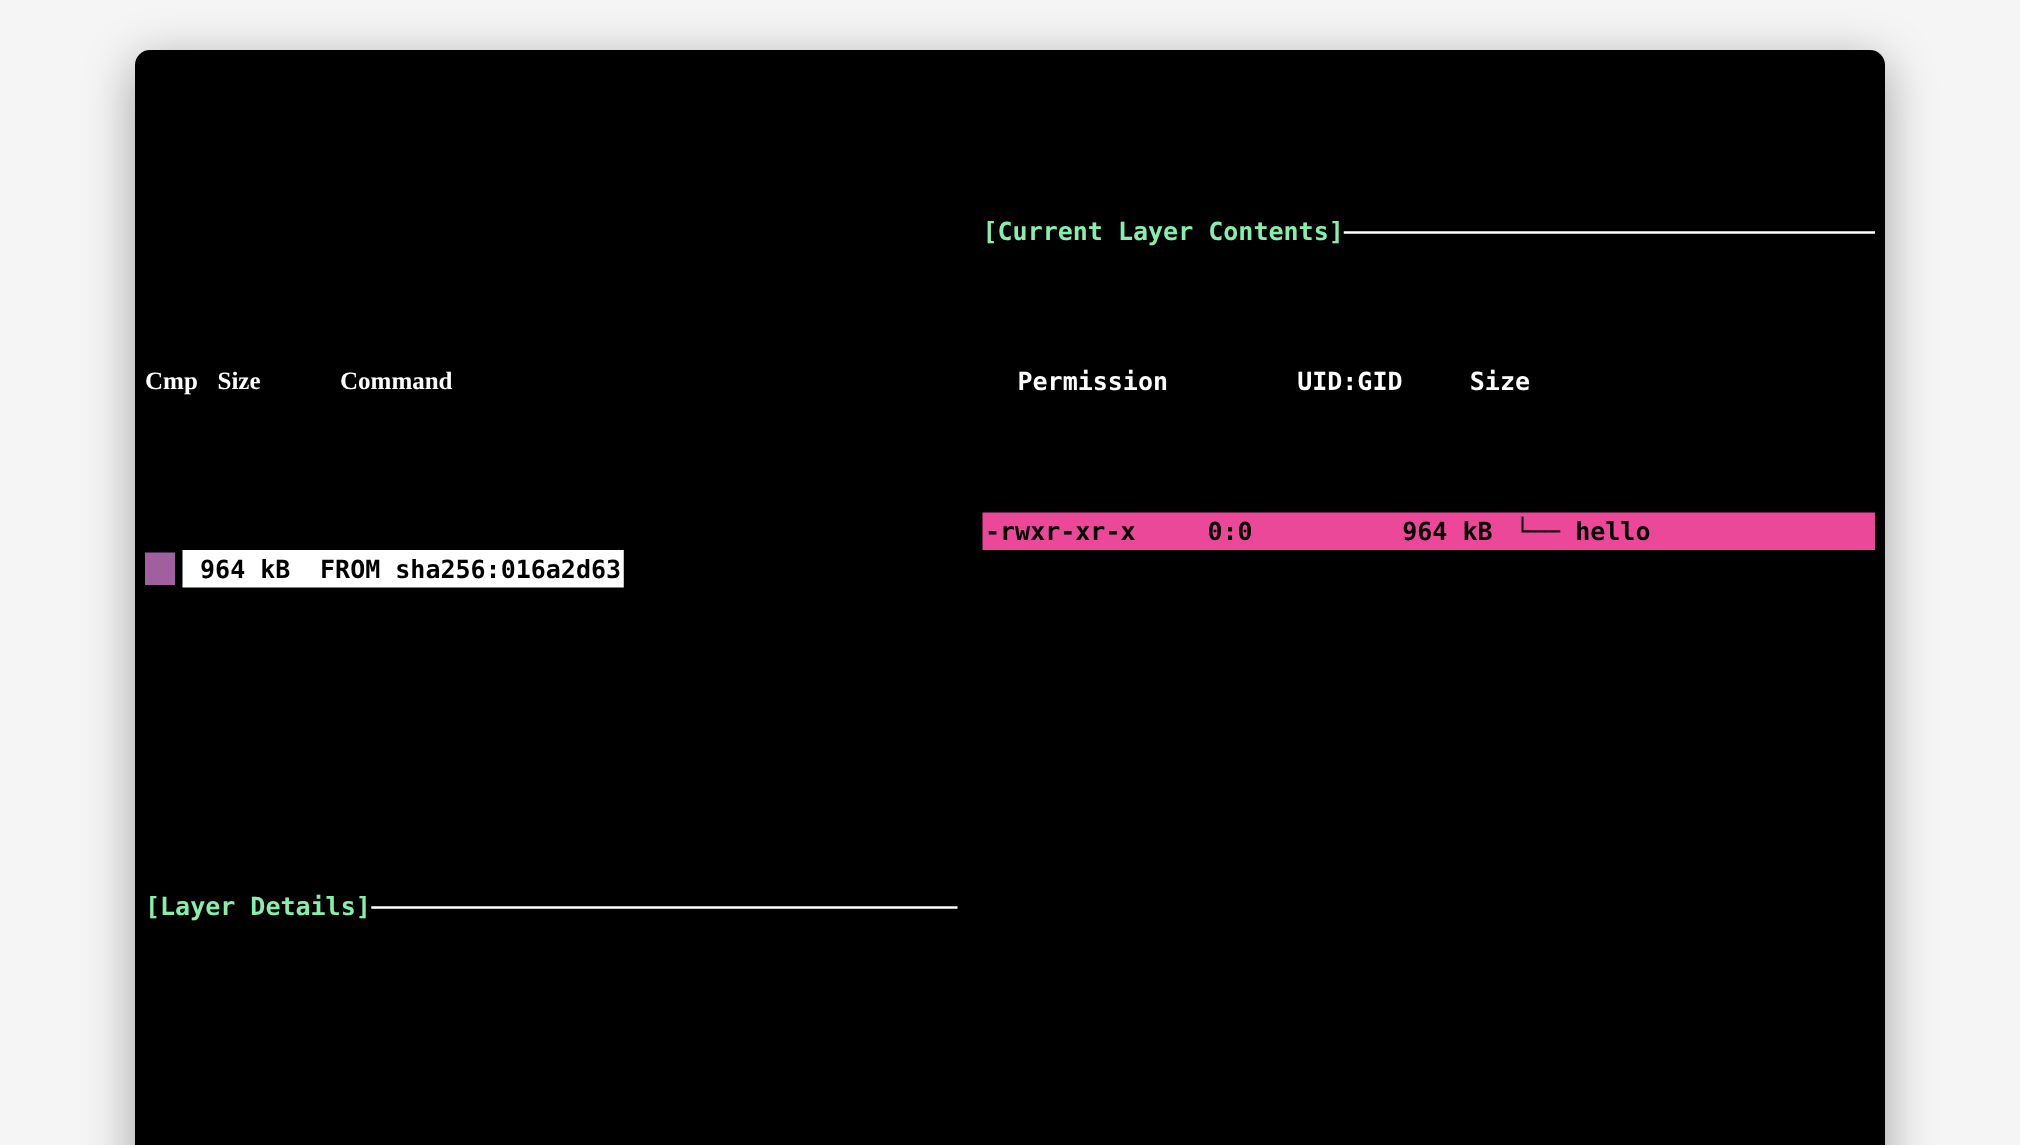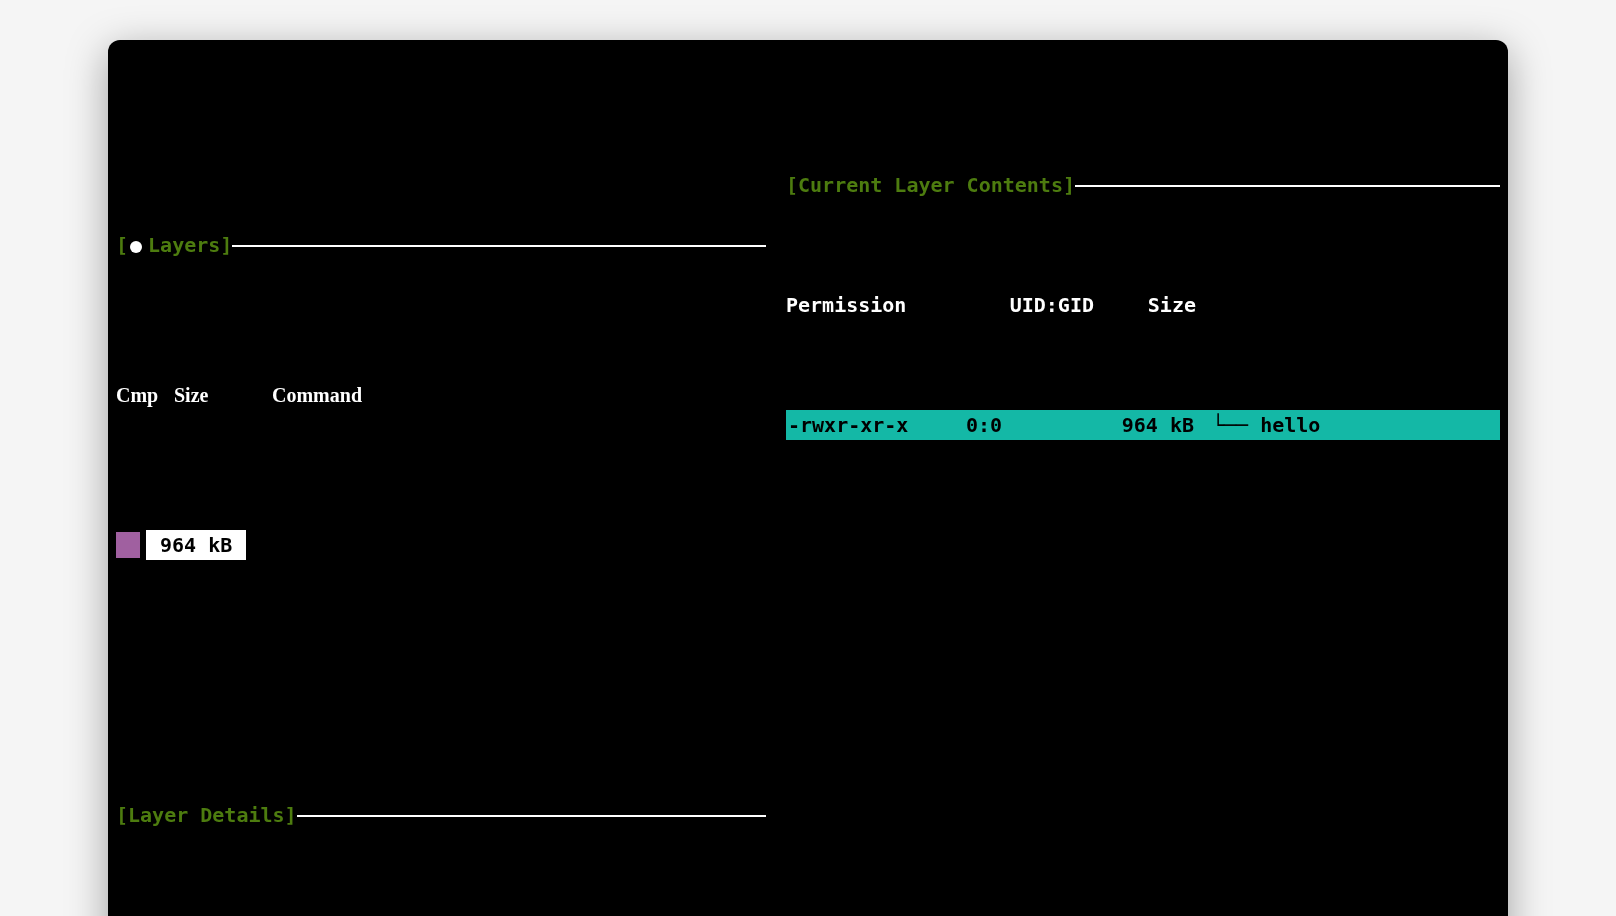--- a/index.html
+++ b/index.html
@@ -43,21 +43,21 @@
     padding-left: 10px;
   }
   .pane-title {
     display: flex;
     align-items: center;
     gap: 0;
     white-space: nowrap;
     padding-left: 0;
   }
   .pane-title-text {
-    color: #4d7c0f;
+    color: #86efac;
     font-weight: bold;
   }
   .hline {
     flex: 1;
     border-top: 2px solid #fff;
     margin-top: 2px;
   }
   .dot {
     display: inline-block;
     width: 12px;
@@ -97,26 +97,26 @@
   }
   .layer-selected .ls-size { width: 96px; text-align: left; }
   .layer-selected .ls-cmd { padding-left: 0; }
   .section-break { height: 30px; }
   .contents-header {
     color: #fff;
     font-weight: bold;
     display: flex;
   }
   .contents-header span { display: inline-block; }
-  .ch-perm { width: 178px; }
+  .ch-perm { width: 178px; margin-left: 28px; }
   .ch-uid { width: 130px; text-align: right; }
   .ch-size { width: 120px; text-align: right; padding-right: 18px;}
   .ch-ft { flex: 1; }
   .content-row {
-    background: #14b8a6;
+    background: #ec4899;
     color: #000;
     font-weight: bold;
     display: flex;
     padding: 0 2px;
   }
   .content-row span { display: inline-block; }
   .cr-perm { width: 178px; }
   .cr-uid { width: 126px; text-align: left; padding-right: 44px;}
   .cr-size { width: 120px; text-align: right; padding-right: 18px;}
   .cr-name { flex: 1; }
@@ -125,37 +125,34 @@
 </head>
 <body>
 
 <div class="terminal">
   <div class="term-content">
     <div class="columns">
       
       <div class="col-left">
 
         
-        <div class="pane-title">
-          <span class="pane-title-text">[<span class="dot"></span>Layers]</span>
-          <span class="hline"></span>
-        </div>
 
         
         <div class="layers-header">
           <span class="lh-cmp">Cmp</span>
           <span class="lh-size">Size</span>
           <span class="lh-cmd">Command</span>
         </div>
 
         
         <div class="layer-row">
           <span class="cmp-box"></span>
           <span class="layer-selected">
             <span class="ls-size"> 964 kB </span>
+            <span class="ls-cmd"> FROM sha256:016a2d63</span>
           </span>
         </div>
 
         <div class="section-break"></div>
 
         
         <div class="pane-title">
           <span class="pane-title-text">[Layer Details]</span>
           <span class="hline"></span>
         </div>

